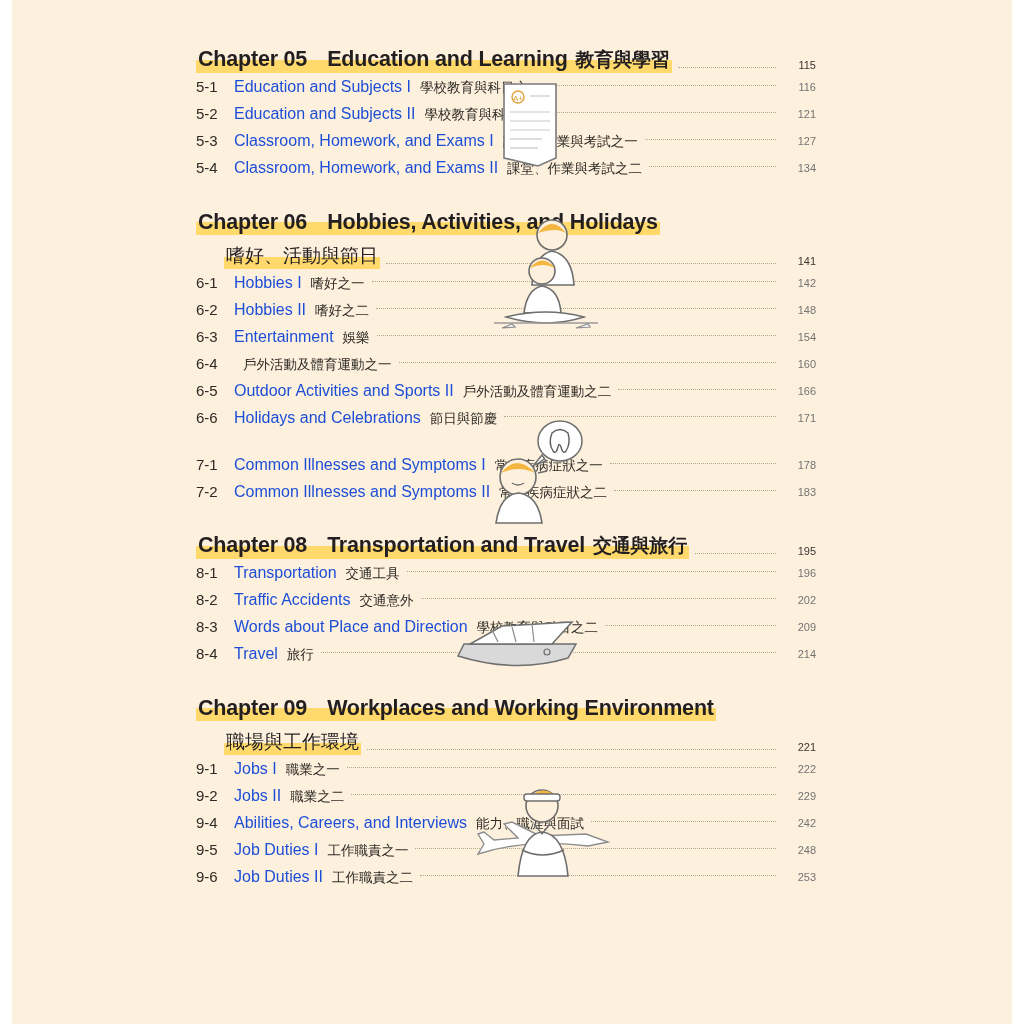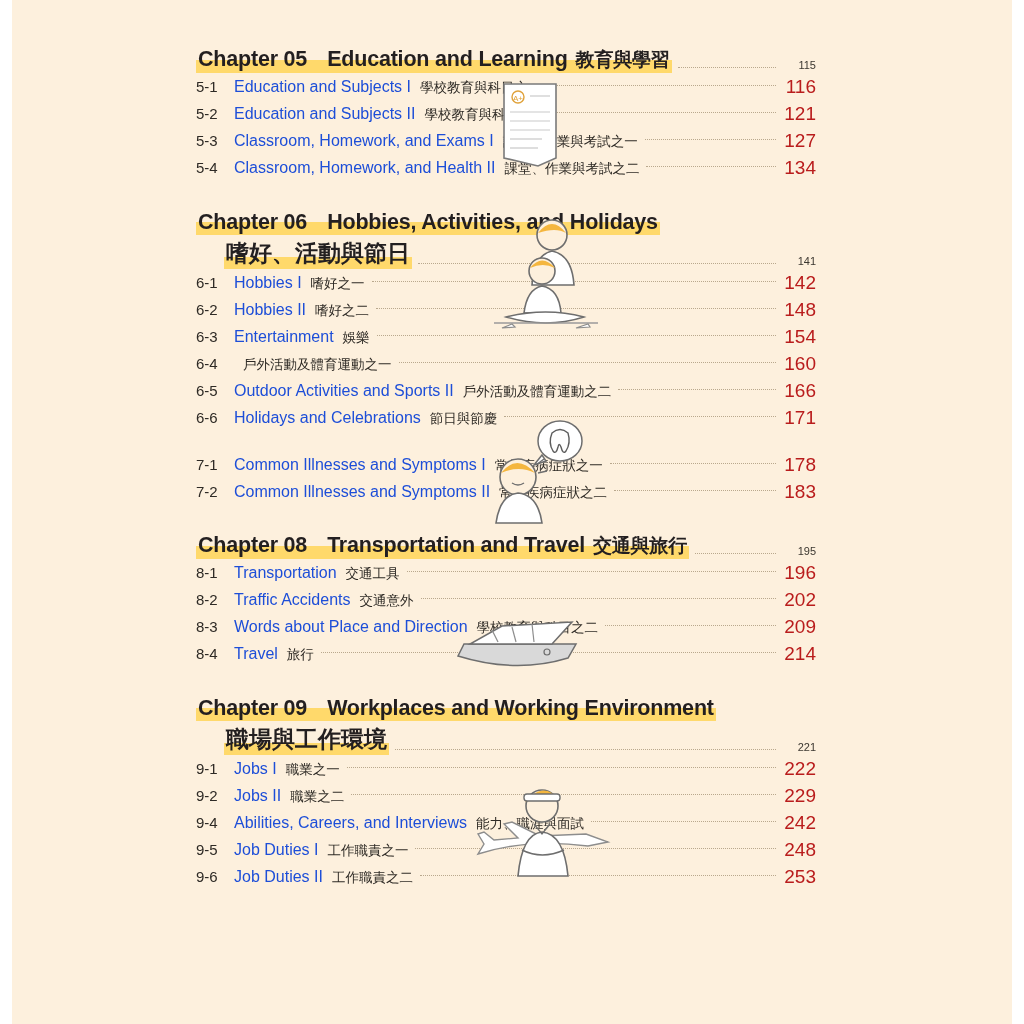--- a/index.html
+++ b/index.html
@@ -69,22 +69,22 @@
   .chap-head .zh {
     font-size: 19px;
     margin-left: 8px;
   }
   .chap-head2 {
     position: relative;
     display: inline-block;
     margin-top: 2px;
     margin-left: 28px;
     padding: 0 2px 1px 2px;
-    font-size: 23px;
-    font-weight: bold;
+    font-size: 19px;
+    font-weight: normal;
     color: #231f20;
     z-index: 2;
   }
   .chap-head2 .hl {
     position: absolute;
     left: 0; right: 0; bottom: 1px; height: 12px;
     background: #ffd96b;
     z-index: -1;
   }
   .chap-dots {
@@ -128,22 +128,22 @@
     margin-left: 9px;
     white-space: nowrap;
   }
   .sec-dots {
     flex: 1;
     border-bottom: 1px dotted #b9a88d;
     margin: 0 6px 6px 7px;
     height: 1px;
   }
   .sec-page {
-    font-size: 19px;
-    color: #b91c1c;
+    font-size: 11px;
+    color: #737373;
     width: 34px;
     text-align: right;
     padding-bottom: 2px;
     flex: none;
   }
   .gap { height: 14px; }
 
   
   .illus {
     position: absolute;
@@ -258,21 +258,21 @@
       </div>
       <div class="sec-row">
         <span class="sec-num">5-3</span>
         <span class="sec-label">Classroom, Homework, and Exams I</span>
         <span class="sec-zh">課堂、作業與考試之一</span>
         <span class="sec-dots"></span>
         <span class="sec-page">127</span>
       </div>
       <div class="sec-row">
         <span class="sec-num">5-4</span>
-        <span class="sec-label">Classroom, Homework, and Health II</span>
+        <span class="sec-label">Classroom, Homework, and Exams II</span>
         <span class="sec-zh">課堂、作業與考試之二</span>
         <span class="sec-dots"></span>
         <span class="sec-page">134</span>
       </div>
     </div>
 
     <div class="gap"></div>
 
     <div class="chapter-block">
       <div class="chap-row">

